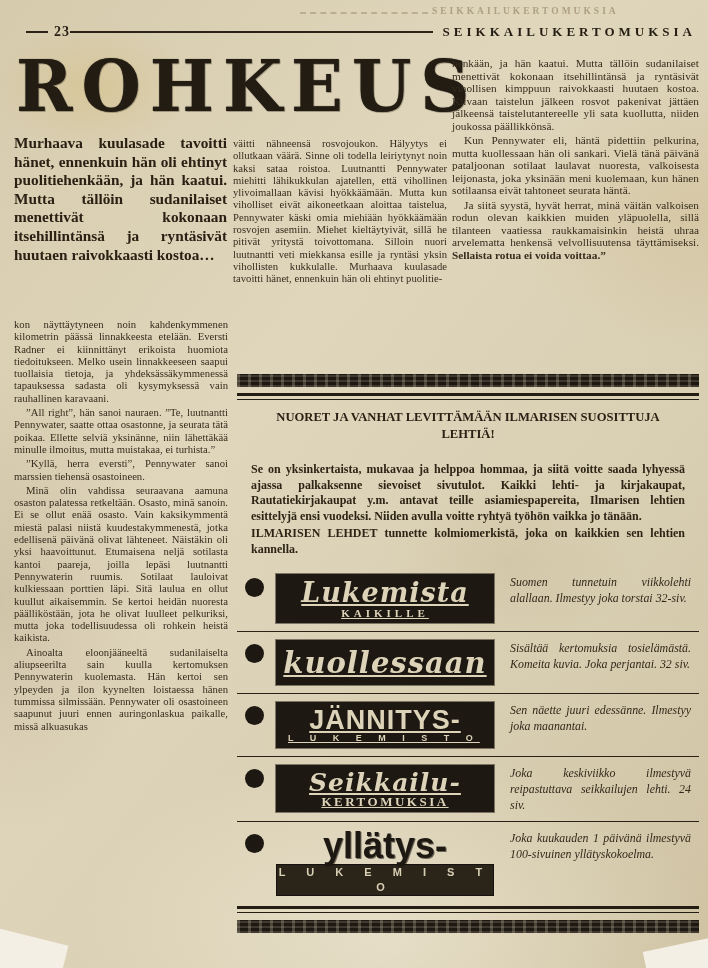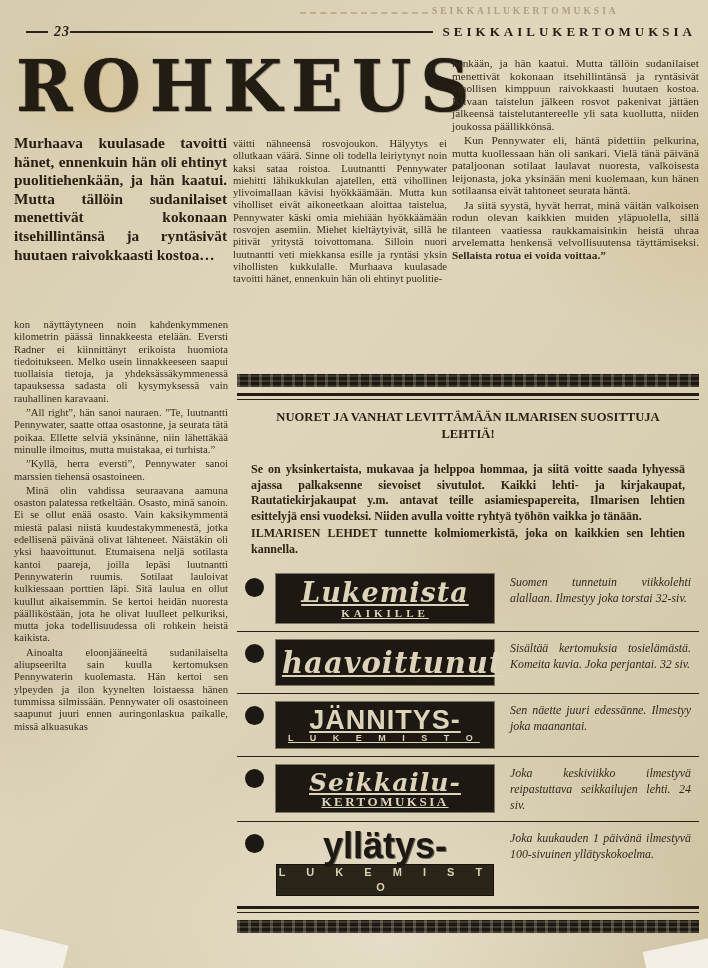--- a/index.html
+++ b/index.html
@@ -15,21 +15,21 @@
       linear-gradient(128deg,#d6cbad 0%,#e0d6bc 38%,#d9cfb3 68%,#cfc3a3 100%);
     color:#342b1d;
   }
   .corner{position:absolute;background:#f3efe4;}
   .corner.bl{left:-28px;bottom:-30px;width:90px;height:64px;transform:rotate(14deg);}
   .corner.br{right:-30px;bottom:-34px;width:90px;height:60px;transform:rotate(-12deg);}
 
   
   .header{position:absolute;left:26px;right:12px;top:24px;height:16px;display:flex;align-items:center;}
   .h-dash{width:22px;height:2.5px;background:#2b2318;margin-right:6px;}
-  .page-num{font-weight:bold;font-size:14px;letter-spacing:1px;color:#2b2318;margin-right:0;font-style:italic;}
+  .page-num{font-weight:bold;font-size:14px;letter-spacing:1px;color:#2b2318;margin-right:0;}
   .h-rule{flex:1;height:2.5px;background:#2b2318;margin-right:10px;}
   .masthead{font-weight:bold;font-size:13px;letter-spacing:4px;color:#241d12;font-family:"Liberation Serif",serif;white-space:nowrap;}
   .bleed{position:absolute;left:432px;top:6px;width:270px;font-weight:bold;font-size:9.5px;
     letter-spacing:3px;color:rgba(125,108,74,.5);filter:blur(.5px);white-space:nowrap;}
   .bleed-rule{position:absolute;left:300px;top:12px;width:128px;border-top:2px dashed rgba(125,108,74,.35);}
 
   
   .title{position:absolute;left:16px;top:42px;width:436px;height:88px;
     font-family:"DejaVu Serif",serif;font-weight:bold;font-size:68px;line-height:88px;
     letter-spacing:9px;color:#221c13;transform:scaleY(1.05);text-align:left;
@@ -125,21 +125,21 @@
         <div class="logo-caps">KAIKILLE</div>
       </div>
     </div>
     <div class="desc">Suomen tunnetuin viikkolehti alallaan. Ilmestyy joka torstai 32-siv.</div>
   </div>
 
   <div class="mag-row">
     <span class="bullet"></span>
     <div class="logo">
       <div class="logo-box">
-        <div class="logo-script" style="font-size:29px;line-height:36px;">haavoittunut</div>
+        <div class="logo-script" style="font-size:29px;line-height:36px;">kuollessaan</div>
       </div>
     </div>
     <div class="desc">Sisältää kertomuksia tosielämästä. Komeita kuvia. Joka perjantai. 32 siv.</div>
   </div>
 
   <div class="mag-row">
     <span class="bullet"></span>
     <div class="logo">
       <div class="logo-box">
         <div class="logo-block">JÄNNITYS-</div>

